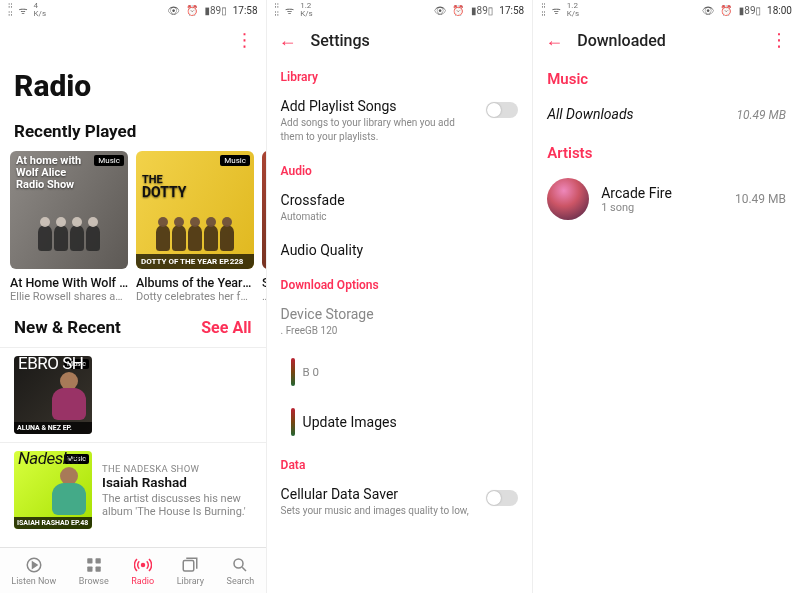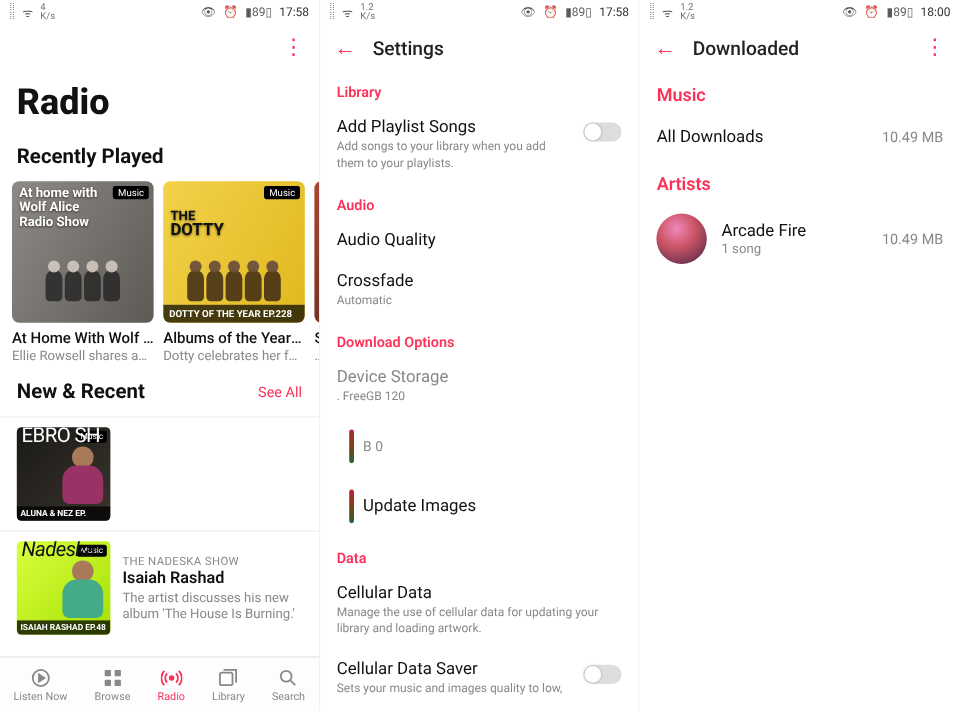--- a/index.html
+++ b/index.html
@@ -28,21 +28,21 @@
   .switch-ui::after { content:""; width:14px; height:14px; border-radius:50%; background:#fff; position:absolute; top:1px; left:1px; box-shadow:0 0 2px rgba(0,0,0,.3);}
   .divider-bar { width:4px; border-radius:2px; margin:2px 0 2px 10px; height:28px; background:linear-gradient(#b23,#741,#263); display:inline-block;}
   .dl-row { display:flex; align-items:center; gap:8px; padding:8px 14px 10px;}
   .dl-row .pt { font-size:14px; }
   .dl-row .col { flex:1; }
   .dl-row .st { font-size:11.5px; color:#888;}
 
   
   .big-title { font-size:30px; font-weight:800; padding:8px 14px 4px;}
   .hsection-title { font-size:17px; font-weight:700; padding:14px 14px 10px; display:flex; justify-content:space-between; align-items:center;}
-  .hsection-title .seeall { font-size:12px; font-weight:400;}
+  .hsection-title .seeall { font-size:16px; font-weight:700;}
   .hscroll { display:flex; gap:8px; padding:0 10px; }
   .show-card { width:118px; flex:0 0 auto; }
   .tile { width:118px; height:118px; border-radius:6px; position:relative; overflow:hidden; background:#333; display:flex; flex-direction:column; justify-content:space-between;}
   .tile.gray { background:linear-gradient(120deg,#8e8a86,#5d5955);}
   .tile.yellow { background:linear-gradient(120deg,#f2d24a,#e0b81f);}
   .tile .badge { position:absolute; top:4px; right:4px; background:#000; color:#fff; font-size:8px; padding:1px 4px; border-radius:2px;}
   .tile .titlein { font-size:11px; font-weight:700; color:#fff; padding:4px 6px; line-height:12px; text-shadow:0 1px 2px rgba(0,0,0,.6);}
   .tile .botline { position:absolute; left:0; right:0; bottom:0; background:rgba(0,0,0,.7); color:#fff; font-size:8px; padding:3px 5px; line-height:9px; font-weight:700;}
   .show-title { font-size:12.5px; font-weight:500; margin-top:6px; white-space:nowrap; overflow:hidden; text-overflow:ellipsis;}
   .show-sub { font-size:11px; color:#888; white-space:nowrap; overflow:hidden; text-overflow:ellipsis;}
@@ -57,21 +57,21 @@
   .li-title { font-size:13.5px; font-weight:600; margin-top:0px;}
   .li-desc { font-size:11px; color:#888; margin-top:2px; line-height:13px;}
 
   .tabbar { display:flex; justify-content:space-around; align-items:center; border-top:1px solid #e3e3e3; height:46px; background:#fdfdfd;}
   .tab { display:flex; flex-direction:column; align-items:center; gap:2px; font-size:9px; color:#888;}
   .tab.active { color:#fc3158;}
   .tab .ticon { height:18px; display:flex; align-items:center; justify-content:center; }
   .tab .ticon svg { width:18px; height:18px; }
 
   
-  .musicrow { display:flex; align-items:center; padding:12px 14px; gap:10px;}
+  .musicrow { display:flex; align-items:flex-end; padding:12px 14px; gap:10px;font-style:italic;}
   .musicrow .mt { flex:1; font-size:14px;}
   .musicrow .mb { font-size:12px; color:#888;}
   .artistrow { display:flex; align-items:center; padding:10px 14px; gap:12px;}
   .avatar { width:42px; height:42px; border-radius:50%; background:radial-gradient(circle at 40% 30%, #e8b 0%, #c56 40%, #424 100%); flex:0 0 auto;}
   .artistrow .col { flex:1;}
   .artistrow .aname { font-size:14px;}
   .artistrow .asub { font-size:11px; color:#888;}
   .artistrow .amb { font-size:12px; color:#888;}
 
   
@@ -284,25 +284,25 @@
     <div class="row switch">
       <div class="txt">
         <div class="pt">Add Playlist Songs</div>
         <div class="st">Add songs to your library when you add them to your playlists.</div>
       </div>
       <div class="switch-ui"></div>
     </div>
 
     <div class="section-header accent">Audio</div>
     <div class="row">
-      <div class="pt">Audio Quality</div>
-    </div>
-    <div class="row">
       <div class="pt">Crossfade</div>
       <div class="st">Automatic</div>
+    </div>
+    <div class="row">
+      <div class="pt">Audio Quality</div>
     </div>
 
     <div class="section-header accent">Download Options</div>
     <div class="row">
       <div class="pt" style="color:#888;">Device Storage</div>
       <div class="st">. FreeGB 120</div>
     </div>
     <div class="dl-row">
       <div class="divider-bar"></div>
       <div class="col">
@@ -310,24 +310,20 @@
       </div>
     </div>
     <div class="dl-row">
       <div class="divider-bar"></div>
       <div class="col">
         <div class="pt">Update Images</div>
       </div>
     </div>
 
     <div class="section-header accent">Data</div>
-    <div class="row">
-      <div class="pt">Cellular Data</div>
-      <div class="st">Manage the use of cellular data for updating your library and loading artwork.</div>
-    </div>
     <div class="row switch">
       <div class="txt">
         <div class="pt">Cellular Data Saver</div>
         <div class="st">Sets your music and images quality to low,</div>
       </div>
       <div class="switch-ui"></div>
     </div>
   </div>
 </div>
 

